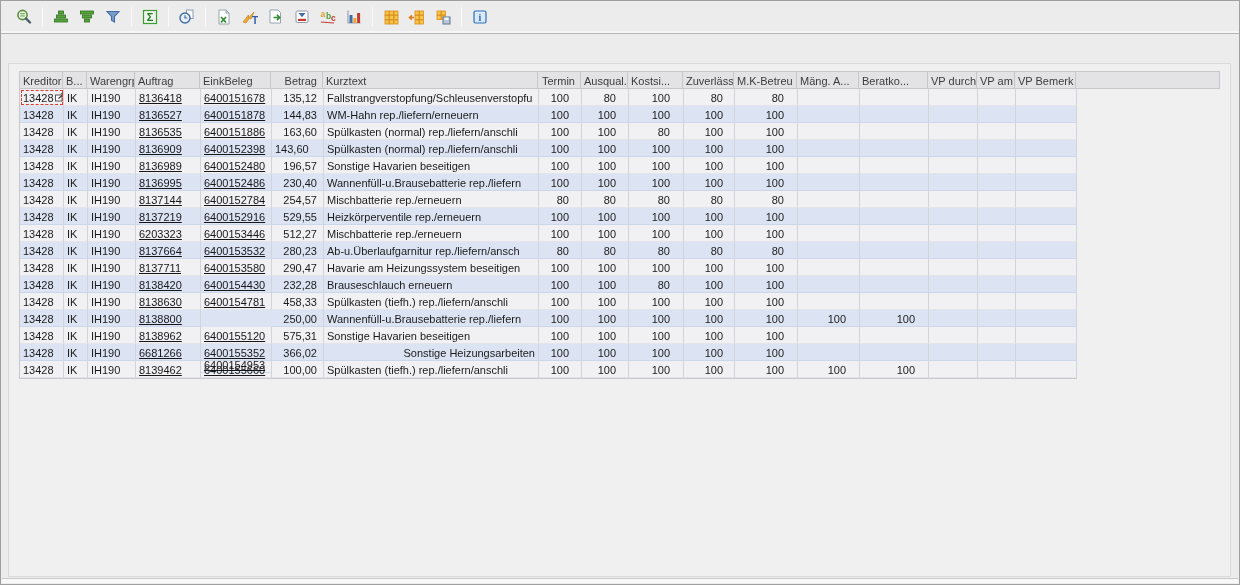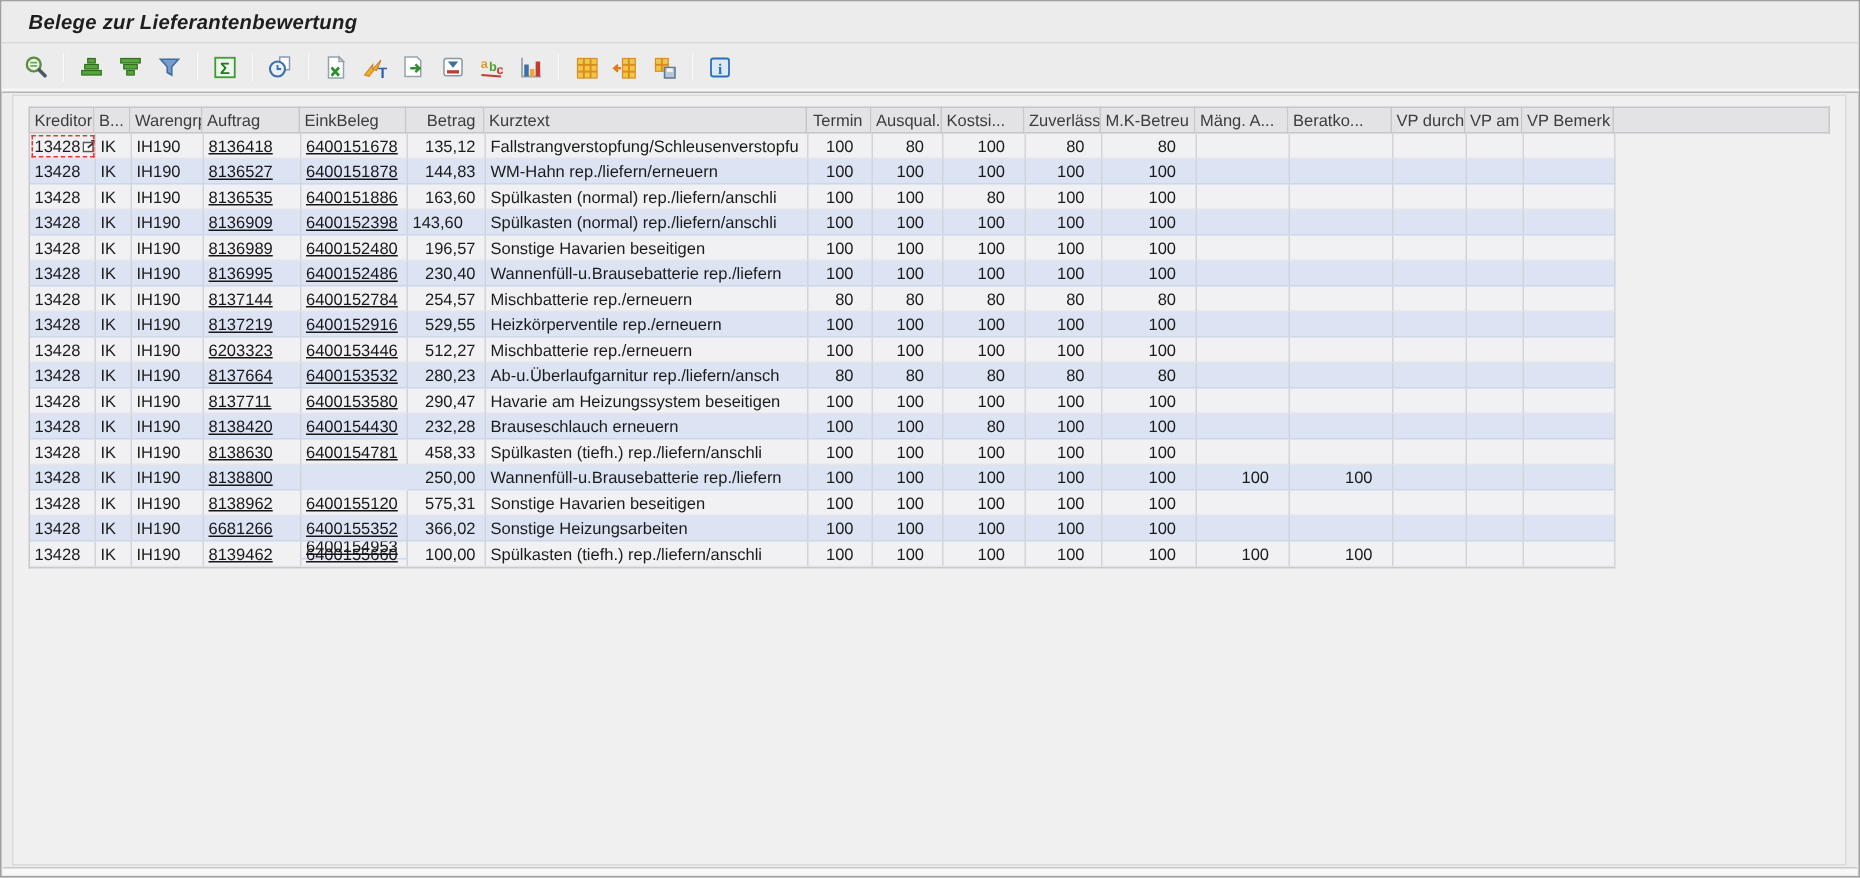--- a/index.html
+++ b/index.html
@@ -38,23 +38,20 @@
   .cell a { color:#17171b; text-decoration:underline; cursor:pointer; }
   .cell.focused { outline:1px dashed var(--focus-red,#e0392e); outline-offset:-2px; display:flex; align-items:center; }
   .cell.focused .kred-val { flex:1; }
   .dd { margin-left:1px; display:inline-flex; }
 </style>
 </head>
 <body>
 
 <div class="window">
 
-  <div class="titlebar">
-    <span>Belege zur Lieferantenbewertung</span>
-  </div>
 
   <div class="toolbar">
     <button class="tb">
         <span>
           <svg width="18" height="18" viewBox="0 0 18 18">
             <circle cx="7.5" cy="7" r="4.6" fill="#eaf2e4" stroke="#5b8f3e" stroke-width="1.6"></circle>
             <rect x="5.2" y="5.2" width="4.6" height="1.1" fill="#6aa84f"></rect>
             <rect x="5.2" y="7.4" width="4.6" height="1.1" fill="#6aa84f"></rect>
             <line x1="11" y1="10.5" x2="15" y2="14.5" stroke="#4a5a66" stroke-width="2.4" stroke-linecap="round"></line>
           </svg>
@@ -534,21 +531,21 @@
             <div class="cell a-left" style="width: 38px;"></div>
             <div class="cell a-left" style="width: 61px;"></div>
           </div>
           <div class="grow even">
             <div class="cell a-left" style="width: 44px;">13428</div>
             <div class="cell a-left" style="width: 24px;">IK</div>
             <div class="cell a-left" style="width: 48px;">IH190</div>
             <div class="cell a-left" style="width: 65px;"><a href="#">6681266</a></div>
             <div class="cell a-left" style="width: 71px;"><a href="#">6400155352</a></div>
             <div class="cell a-right" style="width: 52px; padding-right: 6px;">366,02</div>
-            <div class="cell a-left" style="width: 215px;">Sonstige Heizungsarbeiten</div>
+            <div class="cell a-left" style="width: 215px; text-align: right;">Sonstige Heizungsarbeiten</div>
             <div class="cell a-right" style="width: 43px; padding-right: 12px;">100</div>
             <div class="cell a-right" style="width: 47px; padding-right: 12px;">100</div>
             <div class="cell a-right" style="width: 55px; padding-right: 13px;">100</div>
             <div class="cell a-right" style="width: 51px; padding-right: 11px;">100</div>
             <div class="cell a-right" style="width: 63px; padding-right: 13px;">100</div>
             <div class="cell a-right" style="width: 62px; padding-right: 13px;"></div>
             <div class="cell a-right" style="width: 69px; padding-right: 13px;"></div>
             <div class="cell a-left" style="width: 49px;"></div>
             <div class="cell a-left" style="width: 38px;"></div>
             <div class="cell a-left" style="width: 61px;"></div>

